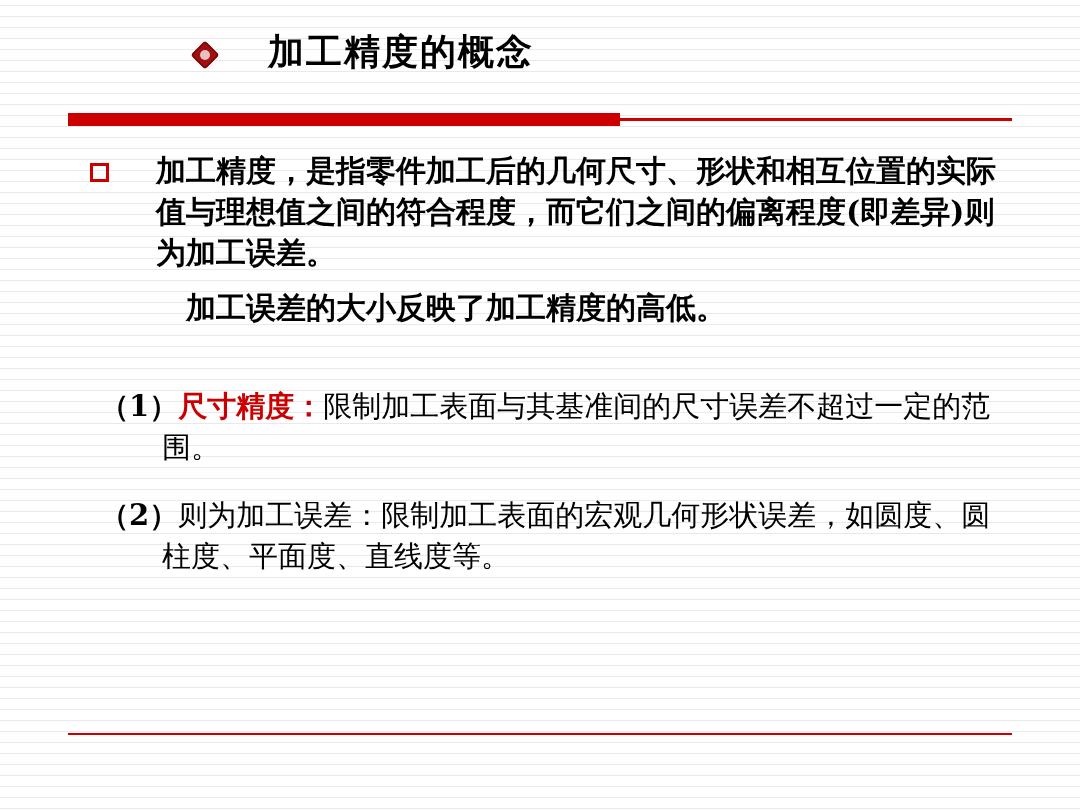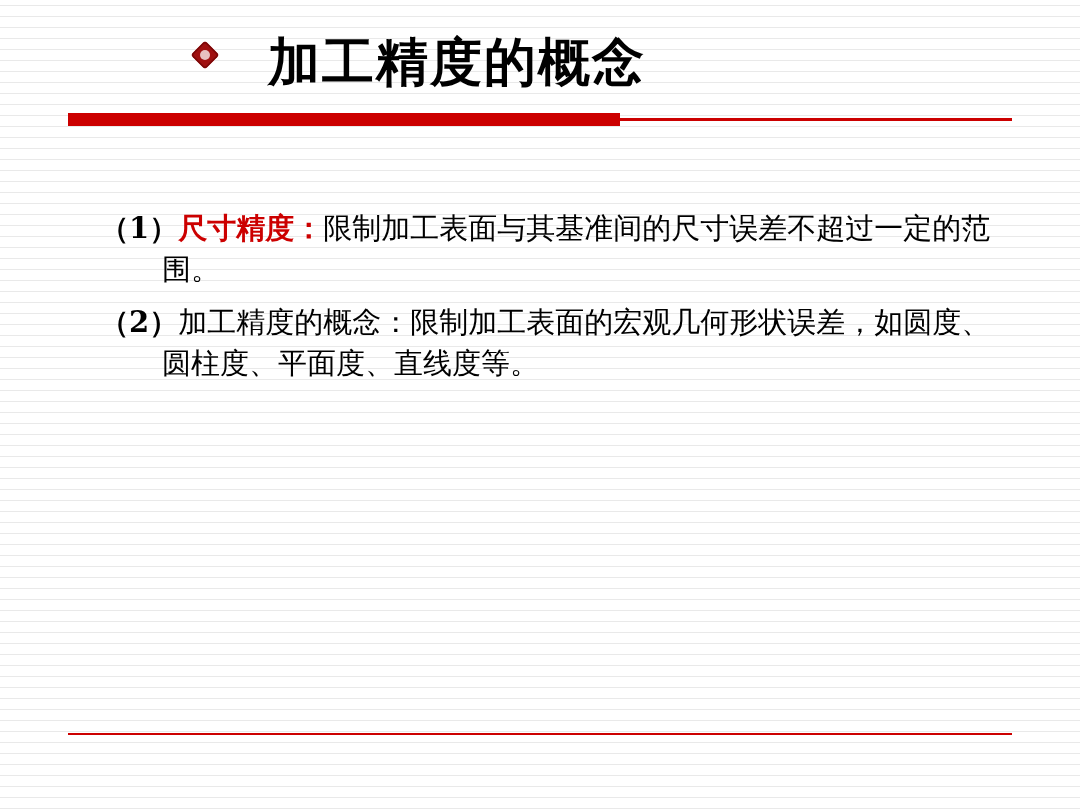--- a/index.html
+++ b/index.html
@@ -50,21 +50,21 @@
     left: 8px; top: 8px;
     width: 10px; height: 10px;
     background: #e8c0c0;
     border-radius: 50%;
   }
   .slide-title {
     position: absolute;
     left: 268px;
     top: 28px;
     font-family: "DejaVu Serif", "Liberation Serif", serif;
-    font-size: 52px;
+    font-size: 36px;
     font-weight: bold;
     color: #000000;
     letter-spacing: 2px;
     white-space: nowrap;
   }
 
   
   .title-bar-thick {
     position: absolute;
     left: 68px;
@@ -127,21 +127,21 @@
   .items {
     margin-top: 58px;
     margin-left: 100px;
     margin-right: 70px;
   }
   .item {
     font-family: "DejaVu Serif", "Liberation Serif", serif;
     font-size: 29px;
     line-height: 41px;
     color: #000000;
-    margin-bottom: 12px;
+    margin-bottom: 27px;
     padding-left: 62px;
     text-indent: -62px;
   }
   .item.bold-head .head {
     font-weight: bold;
     color: #cc0000;
   }
   .item .num {
     font-weight: bold;
   }
@@ -170,29 +170,34 @@
     <div class="inner"></div>
   </div>
 
   <div class="slide-title">加工精度的概念</div>
 
   <div class="title-bar-thick"></div>
   <div class="title-bar-thin"></div>
 
   <div class="body">
 
+    <div class="para-1">
+      <div class="sq-bullet"></div>
+      <div class="p1-text">加工精度，是指零件加工后的几何尺寸、形状和相互位置的实际值与理想值之间的符合程度，而它们之间的偏离程度(即差异)则为加工误差。</div>
+      <div class="p1-second">加工误差的大小反映了加工精度的高低。</div>
+    </div>
 
     <div class="items">
 
       <div class="item bold-head">
         <span class="num">（1）</span><span class="head">尺寸精度：</span><span class="body-text">限制加工表面与其基准间的尺寸误差不超过一定的范围。</span>
       </div>
 
       <div class="item">
-        <span class="num">（2）</span><span class="head">加工精度的概念：</span><span class="body-text">限制加工表面的宏观几何形状误差，如圆度、圆柱度、平面度、直线度等。</span>
+        <span class="num">（2）</span><span class="head">则为加工误差：</span><span class="body-text">限制加工表面的宏观几何形状误差，如圆度、圆柱度、平面度、直线度等。</span>
       </div>
 
 
     </div>
   </div>
 
   <div class="bottom-rule"></div>
 </div>
 
 </body></html>

